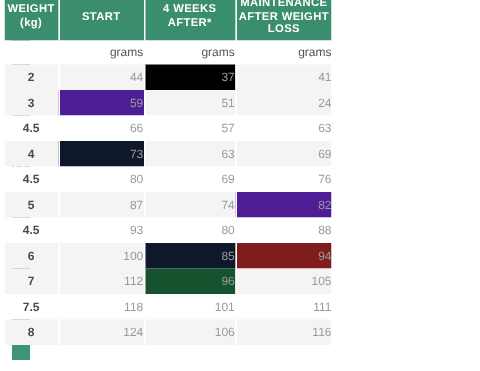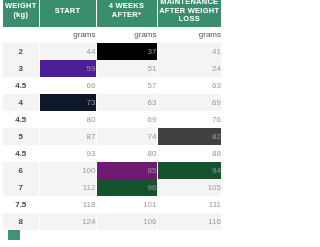--- a/index.html
+++ b/index.html
@@ -174,33 +174,33 @@
           <tr class="plain">
             <td class="weight">4.5</td>
             <td>80</td>
             <td>69</td>
             <td class="last">76</td>
           </tr>
           <tr class="shade">
             <td class="weight" style="background: rgb(244, 244, 244);">5</td>
             <td style="background: rgb(244, 244, 244);">87</td>
             <td style="background: rgb(244, 244, 244);">74</td>
-            <td class="last" style="background: #404040; margin-top: 40px;">82</td>
+            <td class="last" style="background: #4c1d95; margin-top: 40px;">82</td>
           </tr>
           <tr class="plain">
             <td class="weight">4.5</td>
             <td>93</td>
             <td>80</td>
             <td class="last">88</td>
           </tr>
           <tr class="shade">
             <td class="weight" style="background: rgb(244, 244, 244);">6</td>
             <td style="background: rgb(244, 244, 244);">100</td>
-            <td style="background: #701a75; margin-top: 32px;">85</td>
-            <td class="last" style="background: #14532d;">94</td>
+            <td style="background: #0f172a; margin-top: 32px;">85</td>
+            <td class="last" style="background: #7f1d1d;">94</td>
           </tr>
           <tr class="shade">
             <td class="weight" style="background: rgb(244, 244, 244);">7</td>
             <td style="background: rgb(244, 244, 244); margin-top: 44px;">112</td>
             <td style="background: #14532d;">96</td>
             <td class="last" style="background: rgb(244, 244, 244);">105</td>
           </tr>
           <tr class="plain">
             <td class="weight">7.5</td>
             <td>118</td>

